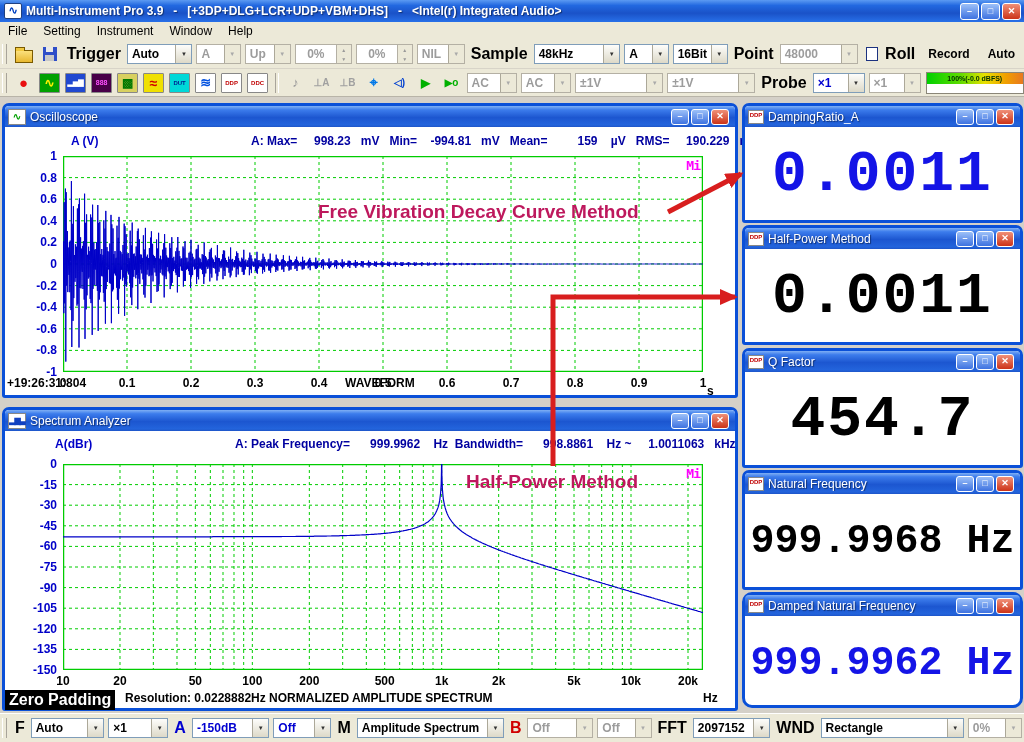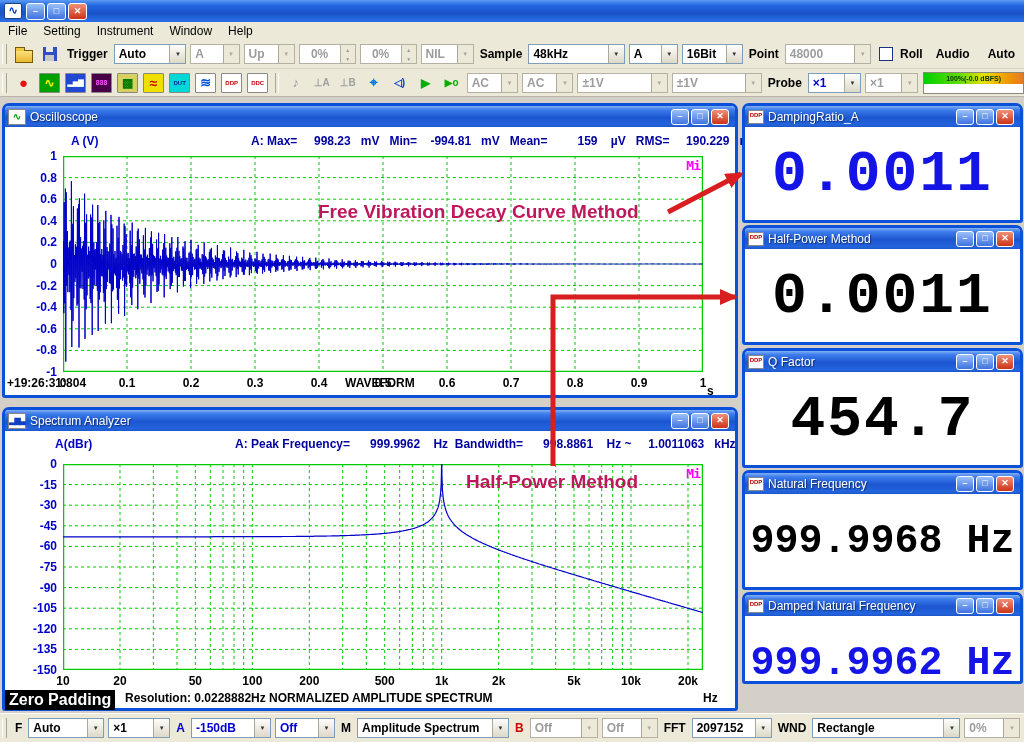--- a/index.html
+++ b/index.html
@@ -21,21 +21,21 @@
   
   .menubar{position:absolute;left:0;top:22px;width:100%;height:18px;background:#ECE9D8;
     border-bottom:1px solid #FFFFFF;display:flex;align-items:center;font-size:12px;color:#000;}
   .menu-item{padding:0 8px;}
   .toolbar{position:absolute;left:0;width:100%;background:#ECE9D8;display:flex;
     align-items:center;box-sizing:border-box;}
   .tb1{top:40px;height:29px;border-bottom:1px solid #D8D4C8;}
   .tb2{top:69px;height:28px;border-bottom:1px solid #B8B4A8;}
   .bb{top:713px;height:29px;border-top:1px solid #FFFFFF;}
   .grip{width:3px;height:20px;border-left:1px solid #fff;border-right:1px solid #A8A49A;margin:0 4px 0 2px;}
-  .tlabel{font-weight:bold;font-size:12px;color:#000;margin:0 4px;white-space:nowrap;}
+  .tlabel{font-weight:bold;font-size:16px;color:#000;margin:0 4px;white-space:nowrap;}
   .tlabel.blue{color:#0000D0;} .tlabel.red{color:#D00000;}
   .combo{display:inline-flex;align-items:stretch;height:20px;background:#fff;
     border:1px solid #7F9DB9;box-sizing:border-box;margin:0 2px;font-size:12px;font-weight:bold;}
   .combo .val{flex:1;padding:2px 3px 0 4px;white-space:nowrap;overflow:hidden;color:#000;}
   .combo .ar{width:15px;background:linear-gradient(180deg,#FDFDFB,#DDD9C8);
     border-left:1px solid #ACA899;display:flex;align-items:center;justify-content:center;}
   .combo .ar::after{content:"▼";font-size:6px;color:#333;}
   .combo.blue .val{color:#0000D0;}
   .combo.dis{border-color:#B4B0A4;} .combo.dis .val{color:#9C9C9C;}
   .combo.dis .ar{background:#ECE9D8;} .combo.dis .ar::after{color:#AAA;}
@@ -95,20 +95,21 @@
   .annot{position:absolute;color:#be185d;font-weight:bold;font-size:19px;z-index:55;white-space:nowrap;}
   #overlay{position:absolute;left:0;top:0;z-index:56;pointer-events:none;}
 </style>
 </head>
 <body>
 
 <div class="app">
 
   <div class="titlebar">
     <span class="app-ico">∿</span>
+    <span class="title-text">Multi-Instrument Pro 3.9   -   [+3DP+DLG+LCR+UDP+VBM+DHS]   -   &lt;Intel(r) Integrated Audio&gt;</span>
     <span class="tb-btns">
       <span class="wbtn">–</span>
       <span class="wbtn">□</span>
       <span class="wbtn close">✕</span>
     </span>
   </div>
 
   <div class="menubar">
     <span class="menu-item">File</span>
     <span class="menu-item">Setting</span>
@@ -171,21 +172,21 @@
       <span class="val">16Bit</span>
         <span class="ar"></span>
       </span>
     <span class="tlabel">Point</span>
     <span class="combo dis" style="width:88px">
       <span class="val">48000</span>
         <span class="ar"></span>
       </span>
     <span class="cbbox"></span>
     <span class="tlabel">Roll</span>
-    <span class="txtbtn">Audio</span>
+    <span class="txtbtn">Record</span>
     <span class="txtbtn">Auto</span>
   </div>
 
   <div class="toolbar tb2">
     <span class="grip"></span>
     <span id="icon-strip" style="display:flex;align-items:center;">
         <span class="ticon">
           <span class="tglyph" style="color: rgb(232, 16, 16); font-size: 15px;">●</span>
         </span>
         <span class="ticon">
@@ -458,21 +459,21 @@
           <span class="win-ico ddp">DDP</span>
         <span class="wt-text">Natural Frequency</span>
         <span class="tb-btns">
             <span class="wbtn sm">–</span>
             <span class="wbtn sm">□</span>
             <span class="wbtn sm close">✕</span>
           </span>
         </div>
       <div class="ddp-val val-med" id="ddp-val-3" style="color: rgb(0, 0, 0);">999.9968 Hz</div>
     </div>
-    <div class="win" style="left:742px;top:495px;width:281px;height:92px;">
+    <div class="win" style="left:742px;top:495px;width:281px;height:116px;border-radius:10px;">
       <div class="win-title">
           <span class="win-ico ddp">DDP</span>
         <span class="wt-text">Damped Natural Frequency</span>
         <span class="tb-btns">
             <span class="wbtn sm">–</span>
             <span class="wbtn sm">□</span>
             <span class="wbtn sm close">✕</span>
           </span>
         </div>
       <div class="ddp-val val-med" id="ddp-val-4" style="color: rgb(20, 20, 230);">999.9962 Hz</div>

